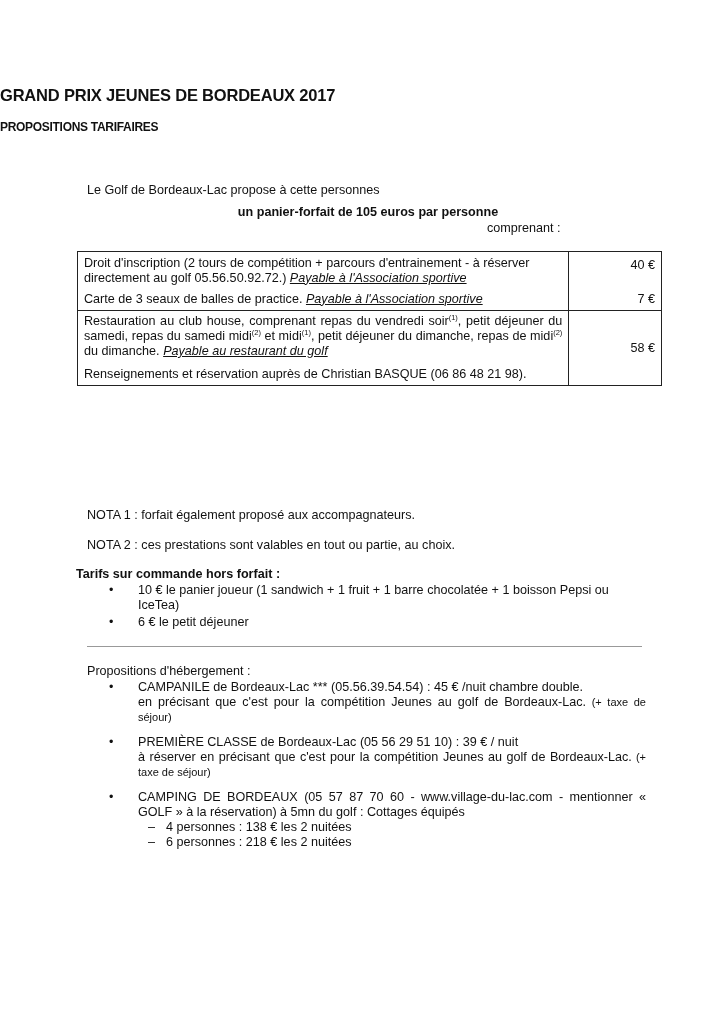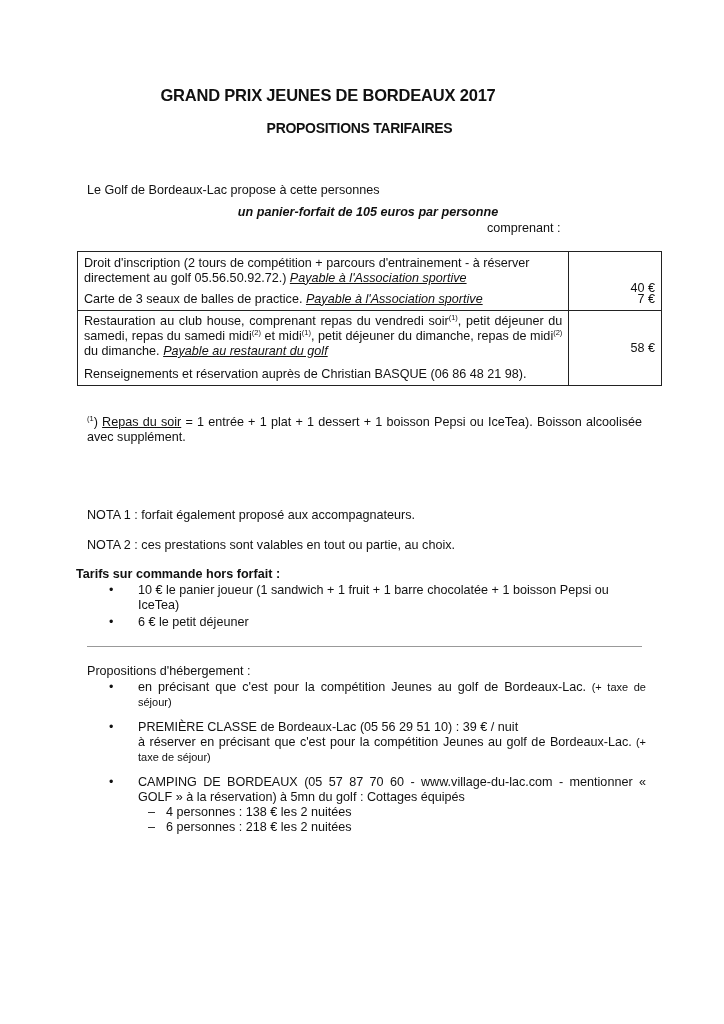--- a/index.html
+++ b/index.html
@@ -1,24 +1,24 @@
 <!DOCTYPE html>
 <html><head>
 <meta charset="utf-8">
 <style>
   html, body { margin: 0; padding: 0; background: #ffffff; }
   body {
     width: 724px; height: 1024px; position: relative; overflow: hidden;
     font-family: "Liberation Sans", sans-serif; color: #111; font-size: 12.6px;
   }
   .abs { position: absolute; }
-  .title { left: 0; width: 656px; top: 86px; text-align: center; font-weight: bold; font-size: 16.5px; letter-spacing: -0.2px; }
-  .subtitle { left: 0; width: 719px; top: 120px; text-align: center; font-weight: bold; font-size: 14px; letter-spacing: -0.3px; }
+  .title { left: 0; width: 656px; top: 86px; font-weight: bold; font-size: 16.5px; letter-spacing: -0.2px; }
+  .subtitle { left: 0; width: 719px; top: 120px; text-align: left; font-weight: bold; font-size: 12px; letter-spacing: -0.3px; }
   .intro { left: 87px; top: 183px; }
-  .offer { left: 0; width: 724px; top: 205px; text-align: center; font-weight: bold; padding-left: 12px; box-sizing: border-box; font-style: italic; }
+  .offer { left: 0; width: 724px; top: 205px; text-align: center; font-weight: bold; padding-left: 12px; box-sizing: border-box; }
   .comprenant { left: 487px; top: 221px; }
 
   table.tarifs {
     position: absolute; left: 77px; top: 251px; width: 585px;
     border-collapse: collapse; font-size: 12.6px; line-height: 15px;
   }
   table.tarifs td { border: 1.5px solid #222; vertical-align: middle; padding: 0; }
   td.desc { padding: 3px 6px 3px 6px !important; width: 491px; }
   td.price { text-align: right; padding-right: 6px !important; width: 88px; }
   .para { margin: 0; }
@@ -69,58 +69,58 @@
         <i>Payable à l'Association sportive</i>
       </p>
       <div class="gap" style="height:6px"></div>
       <p class="para">
         <span>Carte de 3 seaux de balles de practice.</span>
         <i>Payable à l'Association sportive</i>
       </p>
     </td>
     <td class="price">
       <div style="position:relative;height:58px;">
-        <span style="position:absolute;right:0;top:29px;">40 €</span>
+        <span style="position:absolute;right:0;top:6px;">40 €</span>
         <span style="position:absolute;right:0;top:40px;">7 €</span>
       </div>
     </td>
   </tr>
   <tr>
     <td class="desc">
       <p class="para" style="text-align:justify">
         <span>Restauration au club house, comprenant repas du vendredi soir</span><sup>(1)</sup><span>, petit déjeuner du samedi, repas du samedi midi</span><sup>(2)</sup><span> et midi</span><sup>(1)</sup><span>, petit déjeuner du dimanche, repas de midi</span><sup>(2)</sup><span> du dimanche.</span>
         <i>Payable au restaurant du golf</i>
       </p>
       <div class="gap" style="height:8px"></div>
       <p class="para">Renseignements et réservation auprès de Christian BASQUE (06 86 48 21 98).</p>
     </td>
     <td class="price">58 €</td>
   </tr>
 </tbody>
   </table>
 
 <div class="abs notes">
-  <p><sup>(1</sup><span>)</span> <span class="u">Repas du soir</span><span> = 1 entrée + 1 plat + 1 dessert + 1 boisson Pepsi ou IceTea). Boisson alcoolisée avec supplément.</span></p>
 </div>
 
 <div class="abs nota1">NOTA 1 : forfait également proposé aux accompagnateurs.</div>
 <div class="abs nota2">NOTA 2 : ces prestations sont valables en tout ou partie, au choix.</div>
 
 <div class="abs tarifs-head">Tarifs sur commande hors forfait :</div>
 <ul class="bul hors">
   <li><span class="dot">•</span><span>10 € le panier joueur (1 sandwich + 1 fruit + 1 barre chocolatée + 1 boisson Pepsi ou IceTea)</span></li>
   <li><span class="dot">•</span><span>6 € le petit déjeuner</span></li>
 </ul>
 
 <div class="abs hr"></div>
 
 <div class="abs heb-head">Propositions d'hébergement :</div>
 <ul class="bul heb">
   <li>
     <span class="dot">•</span>
+    <div>CAMPANILE de Bordeaux-Lac *** (05.56.39.54.54) : 45 € /nuit chambre double.</div>
     <div><span>en précisant que c'est pour la compétition Jeunes au golf de Bordeaux-Lac.</span><span class="small"> (+ taxe de séjour)</span></div>
   </li>
   <li>
     <span class="dot">•</span>
     <div>PREMIÈRE CLASSE de Bordeaux-Lac (05 56 29 51 10) : 39 € / nuit</div>
     <div><span>à réserver en précisant que c'est pour la compétition Jeunes au golf de Bordeaux-Lac.</span><span class="small"> (+ taxe de séjour)</span></div>
   </li>
   <li>
     <span class="dot">•</span>
     <div>CAMPING DE BORDEAUX (05 57 87 70 60 - www.village-du-lac.com - mentionner « GOLF » à la réservation) à 5mn du golf : Cottages équipés</div>

